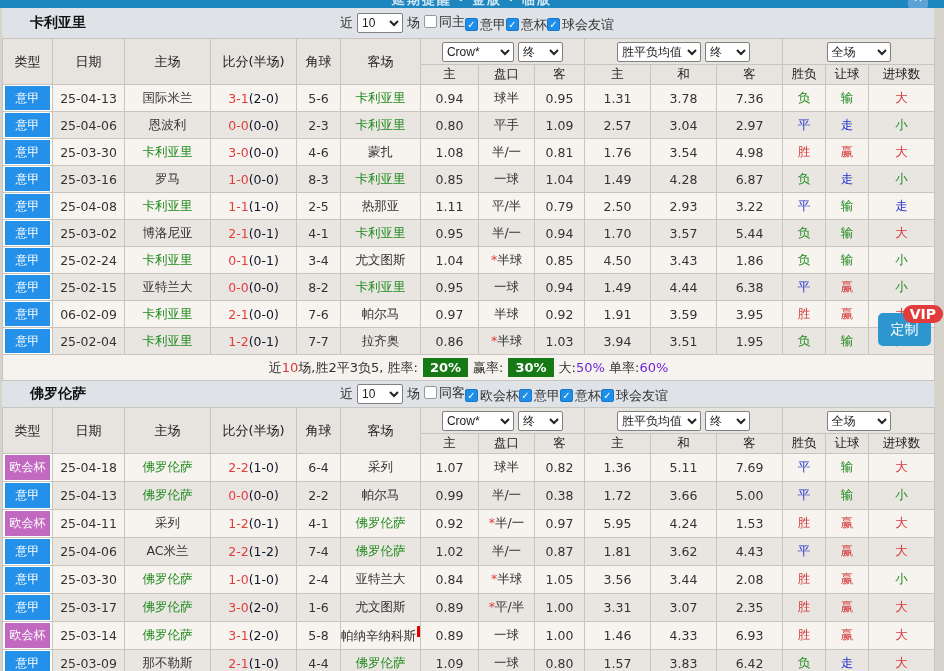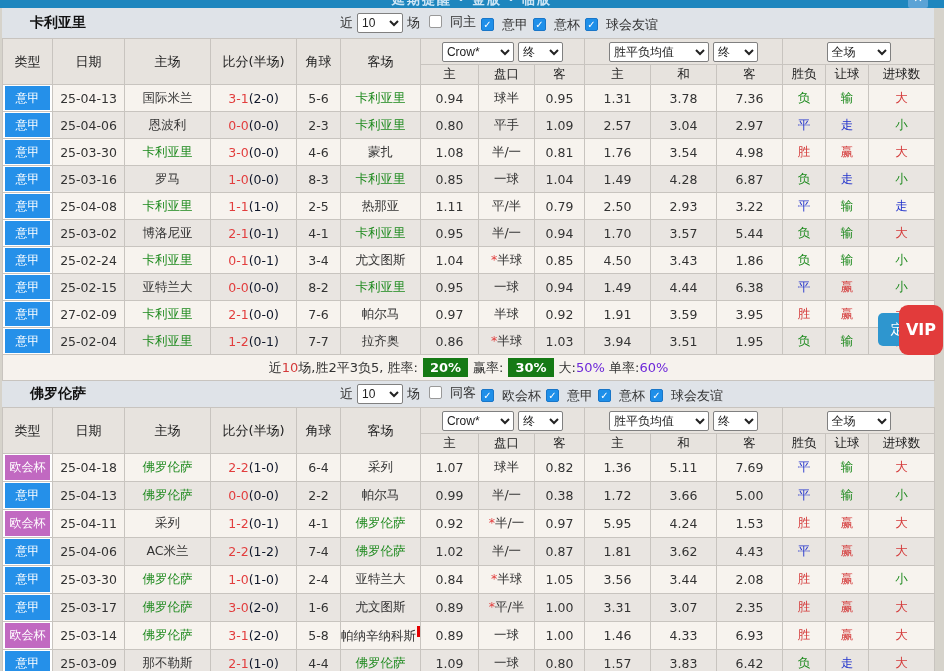--- a/index.html
+++ b/index.html
@@ -8,28 +8,28 @@
   
   .topbar{height:8px;background:#1e86be;position:relative;overflow:hidden}
   .topbar-title{display:block;text-align:center;color:#cfe6f5;font-size:13px;font-weight:bold;margin-top:-9px;letter-spacing:2px}
   .close-btn{position:absolute;right:16px;top:-9px;width:20px;height:17px;background:#5ba3d6;color:#fff;font-size:11px;text-align:center;line-height:15px;border-radius:2px;cursor:pointer}
   .panel{margin-left:2px;width:932px}
   
   .section-head{height:30px;background:#dfe3e8;position:relative;display:flex;align-items:center}
   .section-head.sh2{height:26px}
   .team-title{font-weight:bold;font-size:14px;margin-left:28px;color:#111}
   .filters{position:absolute;left:338px;top:0;bottom:0;display:flex;align-items:center;gap:4px;font-size:13px;white-space:nowrap}
-  .chk{display:inline-flex;align-items:center;gap:8px;margin-left:5px;cursor:pointer}
+  .chk{display:inline-flex;align-items:center;gap:2px;cursor:pointer}
   .cb{display:inline-block;width:13px;height:13px;border:1px solid #999;background:#fff;line-height:12px;font-size:10px;text-align:center;border-radius:2px;color:#fff}
   .cb.on{background:#1e8fe9;border-color:#1976c8}
   select{font-size:12px;height:20px;border:1px solid #808080;background:#fff;border-radius:2px;color:#222}
   .sel-count{width:46px}
   .sel-src{width:72px}
   .sel-fin{width:45px}
-  .sel-avg{width:100px}
+  .sel-avg{width:84px}
   .sel-scope{width:64px}
   
   .grid{border-collapse:collapse;width:932px;table-layout:fixed}
   .grid th,.grid td{border:1px solid #c8c4bf;text-align:center;overflow:hidden;white-space:nowrap;padding:0}
   .grid th{background:#e7e3de;font-weight:normal;font-size:13px;color:#222}
   .hd1 th{height:26px}
   .hd1 th[rowspan]{height:46px}
   .hd2 th{height:20px;font-size:12.5px}
   .data-row td{height:27px;font-size:12.5px;background:#f7f3ee}
   .data-row:nth-child(even) td{background:#e9e5e1}
@@ -43,21 +43,21 @@
   .c-g{color:#1e8a1e}
   .c-r{color:#d43a3a}
   .c-b{color:#2233cc}
   .star{color:#e23d3d}
   .num-badge{background:#e40000;color:#fff;font-size:10px;padding:0 2px;margin-left:1px}
   .summary td{height:26px;background:#f6f2ed;font-size:13px;color:#333}
   .pct{display:inline-block;background:#157a15;color:#fff;font-weight:bold;padding:2px 7px;margin:0 5px}
   .c-bl{color:#6d28d9}
   
   .vip-widget{position:absolute;left:878px;top:313px;width:53px;height:33px;background:#2e96cf;border-radius:5px;color:#fff;text-align:center;line-height:33px;font-size:14px;z-index:20;cursor:pointer}
-  .vip-badge{position:absolute;right:-12px;top:-8px;background:#e23b3b;color:#fff;font-size:16px;font-weight:bold;padding:17px 7px;border-radius:9px;line-height:1}
+  .vip-badge{position:absolute;right:-12px;top:-8px;background:#e23b3b;color:#fff;font-size:14px;font-weight:bold;padding:2px 7px;border-radius:9px;line-height:1}
 </style>
 </head>
 <body>
 
 <div class="topbar">
   <span class="topbar-title">延期提醒 · 金版 · 临版</span>
   <span class="close-btn">✕</span>
 </div>
 
 <div class="panel">
@@ -284,21 +284,21 @@
             <td>4.44</td>
             <td>6.38</td>
             <td class="c-b">平</td>
             <td class="c-r">赢</td>
             <td class="c-g">小</td>
           </tr>
           <tr class="data-row">
             <td class="t-type">
               <span class="lg lg-b">意甲</span>
             </td>
-            <td>27-02-09</td>
+            <td>06-02-09</td>
             <td class="c-g">卡利亚里</td>
             <td><span class="sc">2-1</span><span class="half">(0-0)</span></td>
             <td>7-6</td>
             <td class="">帕尔马</td>
             <td>0.97</td>
             <td>半球</td>
             <td>0.92</td>
             <td>1.91</td>
             <td>3.59</td>
             <td>3.95</td>

